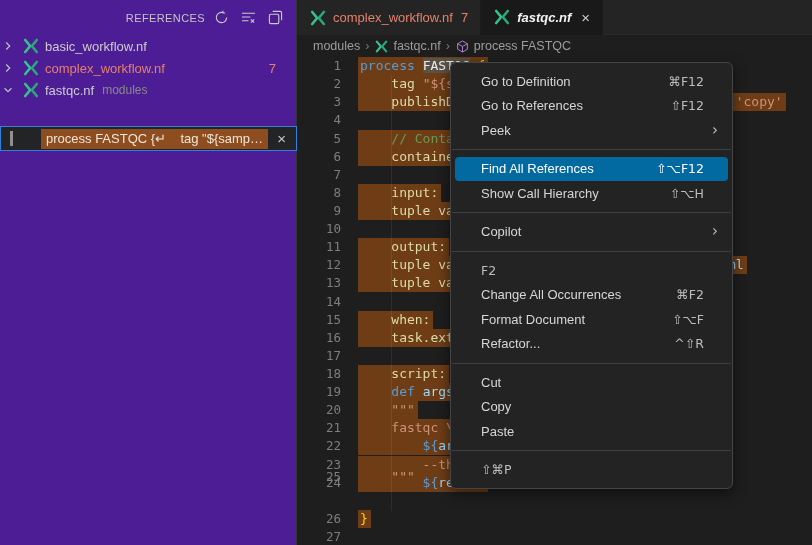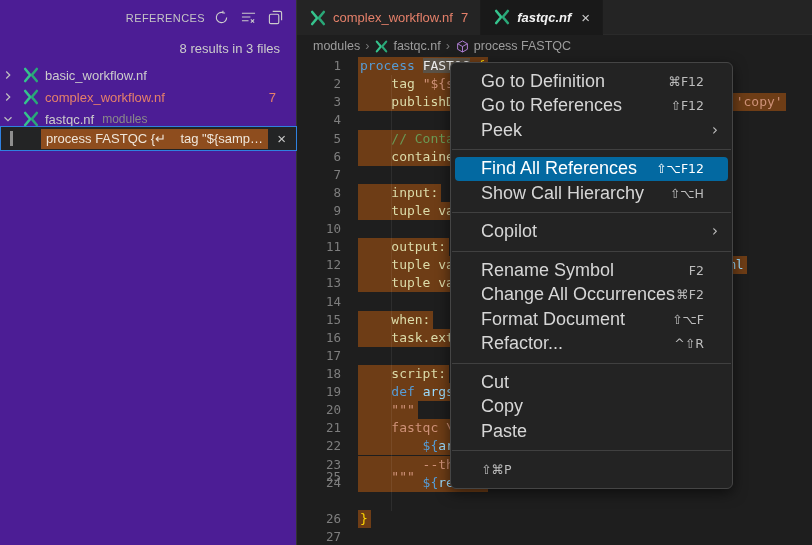--- a/index.html
+++ b/index.html
@@ -68,21 +68,21 @@
   .tk-g { color:#ffd700; } .tk-fh { color:#ececec; background:#5a5247; }
   #indent-guide { position:absolute; left:94px; top:18px; width:1px; height:436px;
                   background:rgba(255,255,255,0.07); }
 
   
   #context-menu { position:absolute; left:450px; top:62px; width:283px; background:#232323;
                   border:1px solid #454545; border-radius:6px; padding:6px 0;
                   box-shadow:0 4px 14px rgba(0,0,0,.55); z-index:10; }
   .menu-item { position:relative; height:24.6px; margin:0 4px; padding:0 24px 0 26px; border-radius:4px;
                display:flex; align-items:center; cursor:pointer; }
-  .menu-item .mi-label { font-size:18px; color:#d6d6d6; flex:1 1 auto; white-space:nowrap; }
+  .menu-item .mi-label { font-size:13px; color:#d6d6d6; flex:1 1 auto; white-space:nowrap; }
   .menu-item .mi-shortcut { font-family:"DejaVu Sans", sans-serif; font-size:12.5px; color:#bdbdbd; white-space:nowrap; }
   .menu-item .mi-chevron { position:absolute; right:10px; color:#c0c0c0; font-size:15px; line-height:1;
                            font-family:"DejaVu Sans", sans-serif; }
   .menu-item.sel { background:#0369a1; }
   .menu-item.sel .mi-label, .menu-item.sel .mi-shortcut { color:#ffffff; }
   .menu-sep { height:1px; background:#404040; margin:6.4px 1px; }
 </style>
 </head>
 <body>
 
@@ -103,21 +103,20 @@
           <path d="M10.5 10 L14 13.5 M14 10 L10.5 13.5"></path>
         </svg>
       </span>
       <span class="panel-action">
         <svg width="15" height="15" viewBox="0 0 16 16">
           <rect x="1.5" y="4.5" width="10" height="10" rx="1.5"></rect>
           <path d="M5 1.5 H13 A1.5 1.5 0 0 1 14.5 3 V11"></path>
         </svg>
       </span>
     </div>
-    <div id="summary">8 results in 3 files</div>
     <div id="tree-rows">
   <div class="tree-row">
     <span class="tree-chevron">
       <svg width="14" height="14" viewBox="0 0 16 16">
               <path d="M6 4 L10 8 L6 12"></path>
             </svg>
     </span>
 
   <svg class="nf-icon" viewBox="0 0 18 16">
     <path d="M3.2 2 L8.2 8 L3.2 14" fill="none" stroke="#35c38d" stroke-width="2.6" stroke-linecap="round" stroke-linejoin="round"></path>
@@ -376,21 +375,20 @@
 
   </div>
 <div class="menu-sep"></div>
   <div class="menu-item">
     <span class="mi-label">Copilot</span>
 
     <span class="mi-chevron">›</span>
   </div>
 <div class="menu-sep"></div>
   <div class="menu-item">
-    <span class="mi-label">Rename Symbol</span>
     <span class="mi-shortcut">F2</span>
 
   </div>
 
   <div class="menu-item">
     <span class="mi-label">Change All Occurrences</span>
     <span class="mi-shortcut">⌘F2</span>
 
   </div>
 

